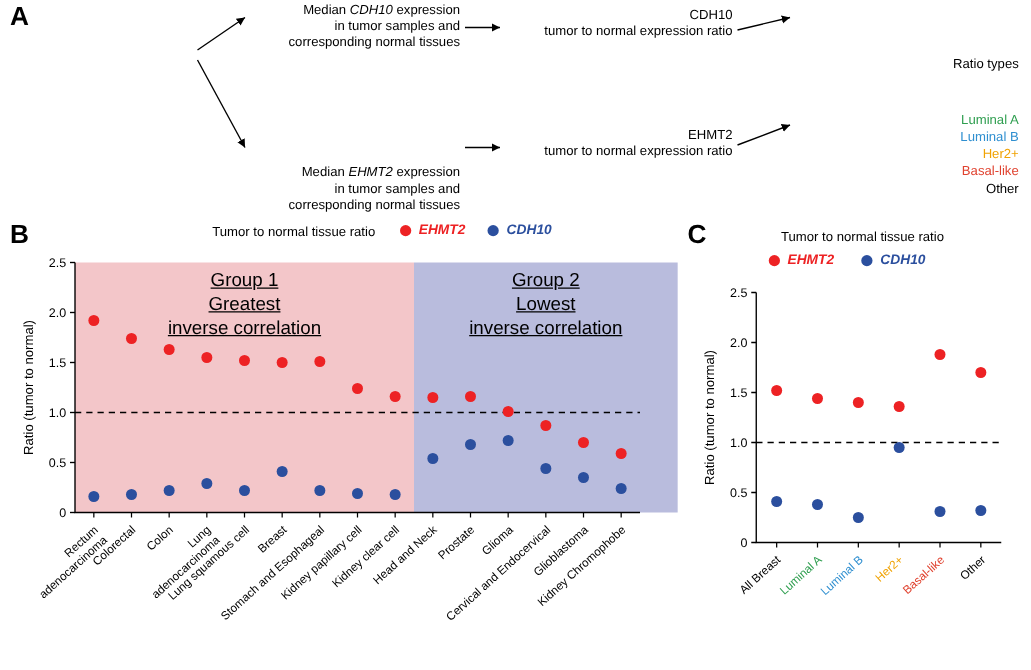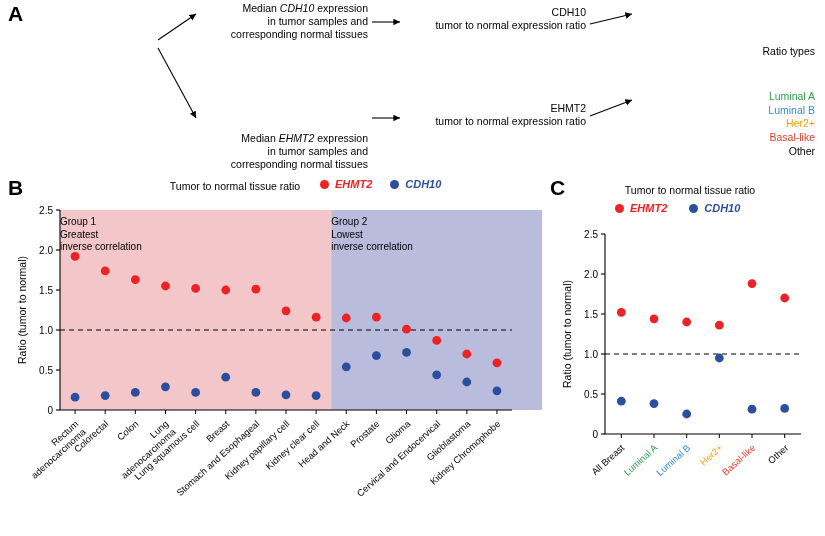--- a/index.html
+++ b/index.html
@@ -12,21 +12,21 @@
   svg.arrows{position:absolute;left:0;top:0;width:825px;height:178px;pointer-events:none;}
   
   #panelB{position:absolute;left:0;top:178px;width:545px;height:358px;}
   #panelC{position:absolute;left:545px;top:178px;width:280px;height:358px;}
   .legend-title{font-size:10.5px;text-align:center;}
   .legend-row{display:flex;align-items:center;gap:6px;font-size:11px;}
   .dot{width:9px;height:9px;border-radius:50%;display:inline-block;}
   .ital{font-style:italic;}
   .plotarea{position:absolute;}
   .cat-label{font-size:9.4px;white-space:nowrap;transform-origin:right top;}
-  .grp-label{font-size:10px;text-align:left;line-height:1.25;}
+  .grp-label{font-size:15px;text-align:center;line-height:1.25;text-decoration:underline;}
 </style>
 </head>
 <body>
 
 <div id="panelA">
   <div class="panel-letter" style="left:8px;top:2px;">A</div>
 
   <div class="flowbox" id="fb-top1" style="left:218px;top:2px;width:150px;">Median <i>CDH10</i> expression<br>in tumor samples and<br>corresponding normal tissues</div>
   <div class="flowbox" id="fb-top2" style="left:406px;top:6px;width:180px;">CDH10<br>tumor to normal expression ratio</div>
   <div class="flowbox" id="fb-bot1" style="left:218px;top:88px;width:150px;margin-top:44px;">Median <i>EHMT2</i> expression<br>in tumor samples and<br>corresponding normal tissues</div>

